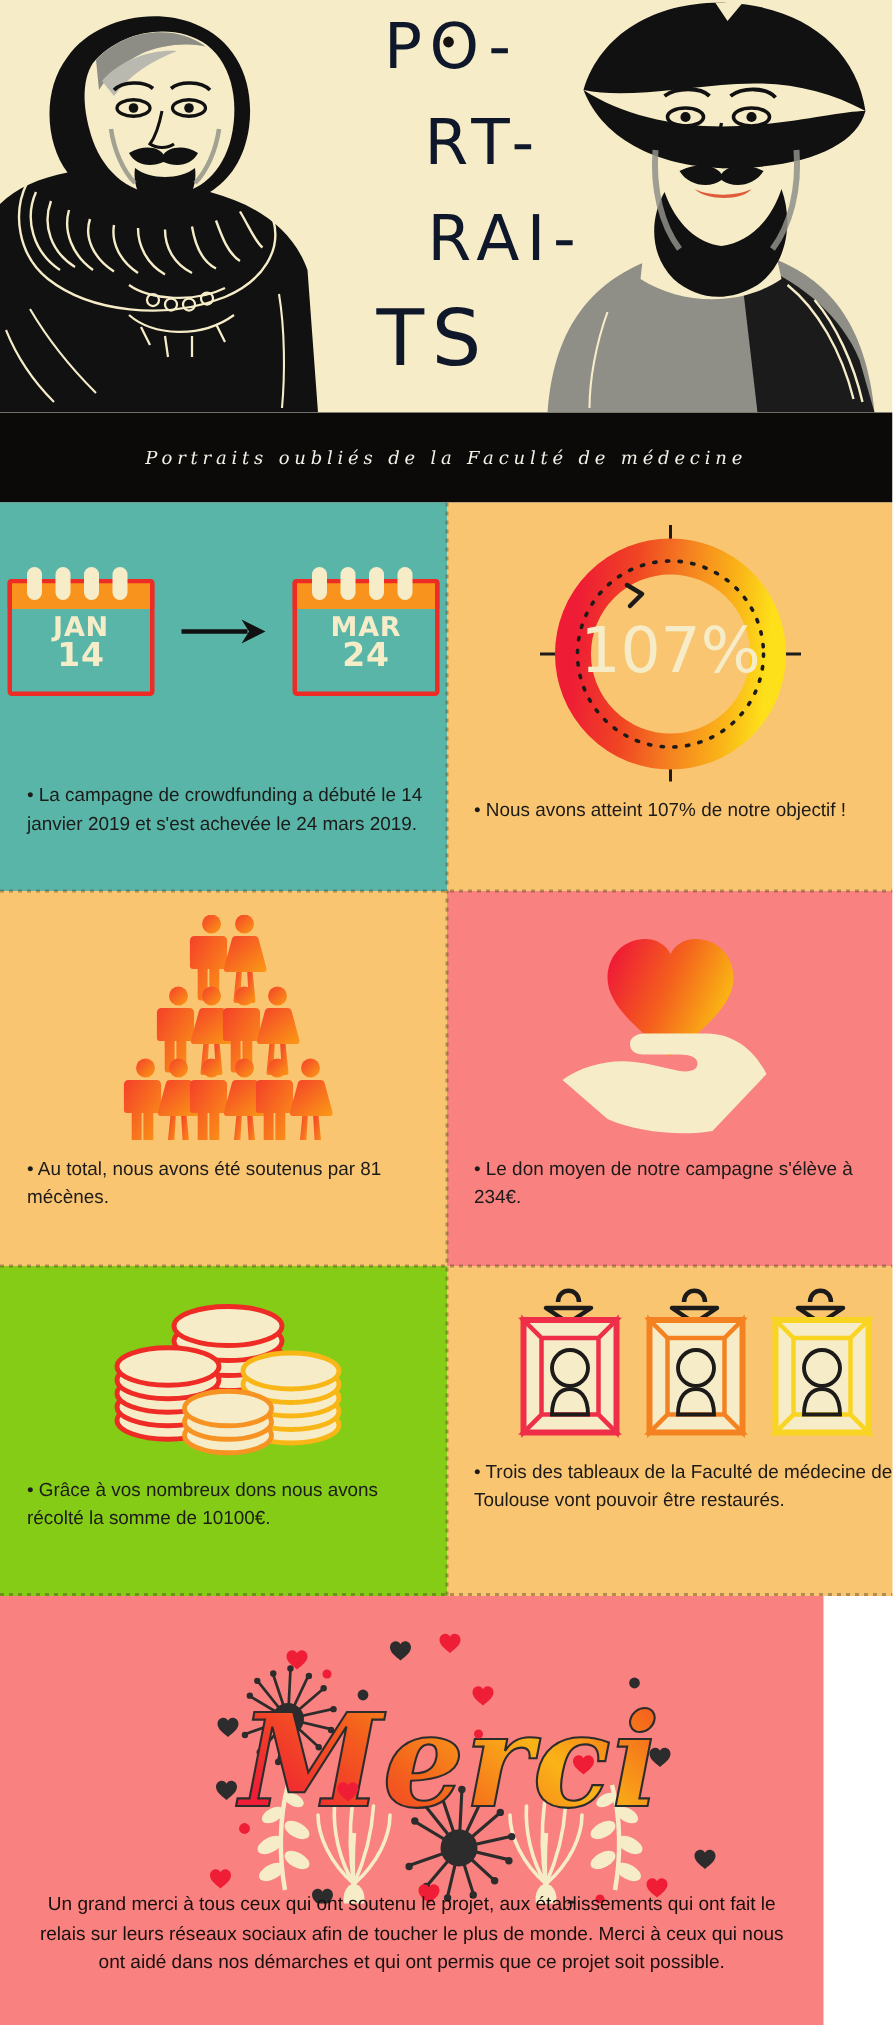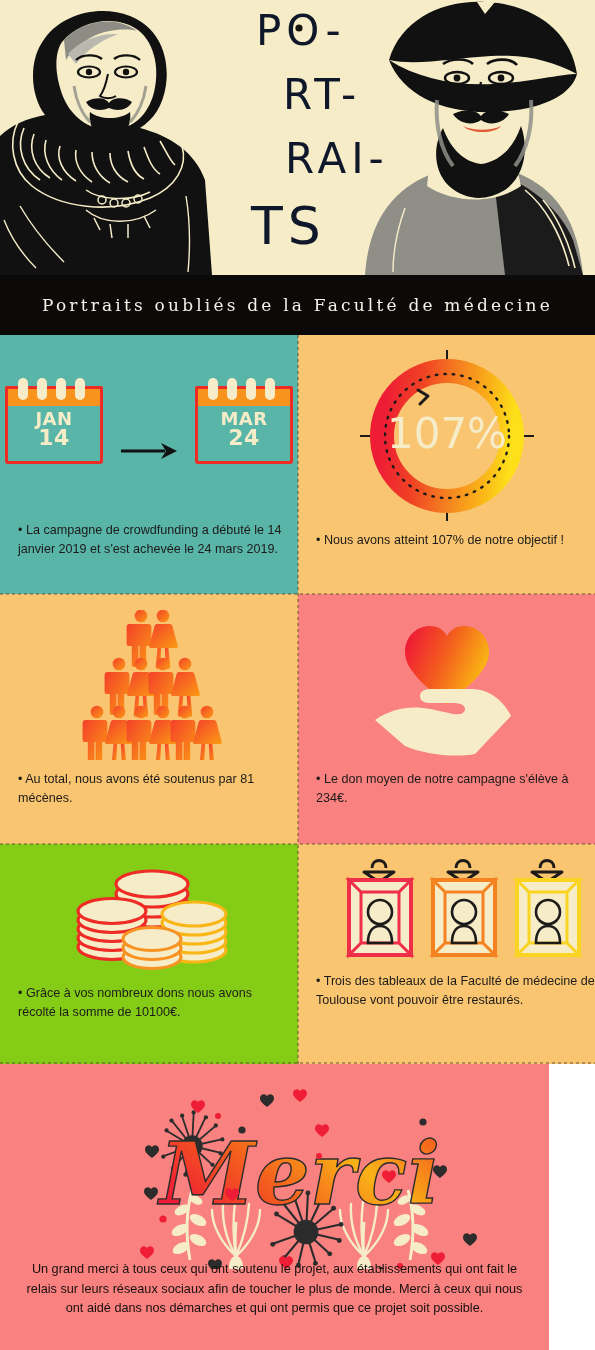--- a/index.html
+++ b/index.html
@@ -55,21 +55,22 @@
     position: relative;
     width: 595px;
     height: 60px;
     background: #0c0a08;
     display: flex;
     align-items: center;
     justify-content: center;
   }
   .subtitle-text {
     font-family: "DejaVu Serif", serif;
-    font-size: 17px;
+    font-style: italic;
+    font-size: 12px;
     letter-spacing: 3.2px;
     color: #f4f1e8;
     white-space: nowrap;
   }
 
   
   .grid {
     position: relative;
     width: 595px;
     height: 729px;
@@ -113,21 +114,21 @@
 
   .icon-area {
     position: absolute;
     left: 0; right: 0;
     display: flex;
     align-items: center;
     justify-content: center;
   }
 
   
-  .cal-row { display: flex; align-items: flex-end; gap: 16px; }
+  .cal-row { display: flex; align-items: center; gap: 16px; }
   .cal { position: relative; width: 98px; height: 86px; }
   .cal-body {
     position: absolute; left: 0; top: 8px;
     width: 98px; height: 78px;
     border: 3px solid #ee2b24;
     background: transparent;
     border-radius: 3px;
   }
   .cal-head {
     position: absolute; left: 0; top: 8px;

